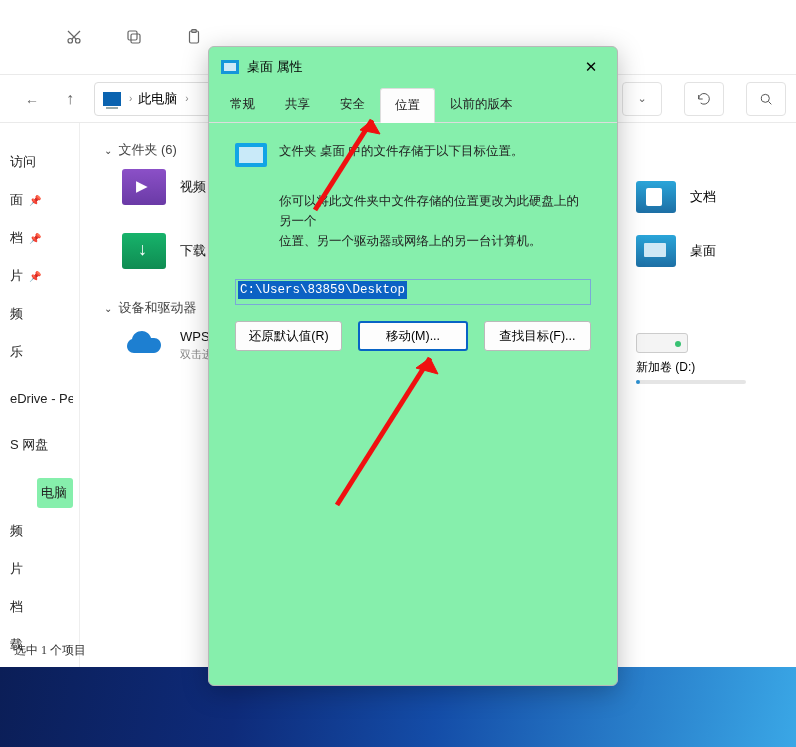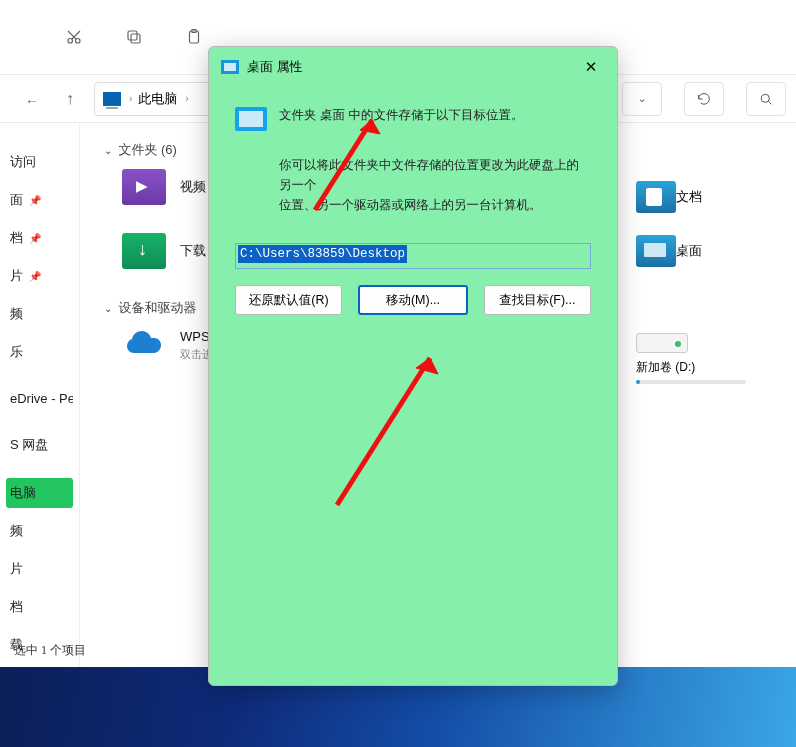--- a/index.html
+++ b/index.html
@@ -21,40 +21,40 @@
   .addr-box .pc-ico { width:18px; height:14px; background:#0a63b0; display:inline-block; position:relative; }
   .addr-box .pc-ico::after { content:""; position:absolute; left:3px; right:3px; bottom:-3px; height:2px; background:#9aa; }
   .addr-box .chev { color:#888; font-size:10px; margin-left:2px; }
   .addr-side-btn { width:40px; height:34px; display:flex; align-items:center; justify-content:center; border:1px solid #e2e2e2; border-radius:4px; margin-left:6px; margin-right:6px;}
   .addr-side-btn svg { width:16px; height:16px; stroke:#555; fill:none; stroke-width:1.5; }
 
   
   .expl-body { position:absolute; top:123px; left:0; right:0; bottom:0; display:flex; }
   .sidebar { width:80px; border-right:1px solid #eee; padding:24px 6px; font-size:13px; color:#222; }
   .sidebar .sb-item { padding:6px 4px; margin-bottom:8px; display:flex; align-items:center; gap:6px; white-space:nowrap; overflow:hidden; }
-  .sidebar .sb-item.selected { background:#22c55e; border-radius:3px; }
+  .sidebar .sb-item.selected { background:#86efac; border-radius:3px;margin-left:31px; }
   .pin { font-size:10px; color:#555; }
 
   .main { flex:1; padding:18px 12px; }
   .section-h { display:flex; align-items:center; gap:6px; color:#444; font-size:13px; margin:0 0 10px 12px; }
   .section-h .caret { font-size:10px; }
   .folders-col { display:flex; flex-direction:column; gap:28px; margin-left:30px; margin-top:6px; }
   .folder-item { display:flex; align-items:center; gap:14px; }
   .folder-ico { width:44px; height:36px; border-radius:3px; position:relative; }
   .folder-ico.video { background:linear-gradient(#8b50c7,#6a3aa6); }
   .folder-ico.video::after{ content:"▶"; color:#fff; position:absolute; left:14px; top:8px; font-size:15px;}
   .folder-ico.download { background:linear-gradient(#17b36b,#0f8c52); }
   .folder-ico.download::after{ content:"↓"; color:#fff; position:absolute; left:16px; top:6px; font-size:18px; font-weight:bold;}
   .folder-ico.cloud { width:44px; height:36px; background:none; }
   .folder-ico.cloud svg { width:44px; height:36px; }
   .folder-item .lab { font-size:13px; color:#111; }
   .folder-item .sub { font-size:11px; color:#888; }
 
   .right-col { width:160px; padding-top:58px; }
-  .r-folder { display:flex; align-items:center; margin-bottom:22px; }
+  .r-folder { display:flex; align-items:center; gap:14px; margin-bottom:22px; }
   .r-folder .r-ico { width:40px; height:32px; background:linear-gradient(#2aa5d9,#1d6fa5); border-radius:3px; position:relative; }
   .r-folder .r-ico.doc::after { content:""; position:absolute; left:10px; top:7px; width:16px; height:18px; background:#fff; border-radius:2px; }
   .r-folder .r-ico.desk::after { content:""; position:absolute; left:8px; top:8px; width:22px; height:14px; background:#cfe8f5; border-radius:1px; }
   .drive { margin-top:10px; }
   .drive .d-ico { width:52px; height:20px; background:#f4f4f4; border:1px solid #ccc; border-radius:3px; position:relative; margin-bottom:6px; }
   .drive .d-ico::after { content:""; position:absolute; right:6px; top:7px; width:6px; height:6px; border-radius:50%; background:#38c172; }
   .drive .d-name { font-size:12px; }
   .drive .d-bar { height:4px; background:#e5e5e5; border-radius:2px; margin:4px 0 2px 0; width:110px; }
   .drive .d-bar > div { height:100%; width:4%; background:#2a8fd1; border-radius:2px; }
   .drive .d-free { font-size:11px; color:#666; }
@@ -253,20 +253,27 @@
   <div class="taskbar"></div>
 </div>
 
 <div class="dialog">
   <div class="dlg-title">
     <span class="t-ico"></span>
     <span class="t-text">桌面 属性</span>
     <span class="t-close">✕</span>
   </div>
 
+  <div class="dlg-tabs">
+    <div class="tab">常规</div>
+    <div class="tab">共享</div>
+    <div class="tab">安全</div>
+    <div class="tab active">位置</div>
+    <div class="tab">以前的版本</div>
+  </div>
 
   <div class="dlg-body">
     <div class="info-row">
       <span class="info-ico"></span>
       <span class="info-text">文件夹 桌面 中的文件存储于以下目标位置。</span>
     </div>
     <div class="desc">
       <div>你可以将此文件夹中文件存储的位置更改为此硬盘上的另一个</div>
       <div>位置、另一个驱动器或网络上的另一台计算机。</div>
     </div>

